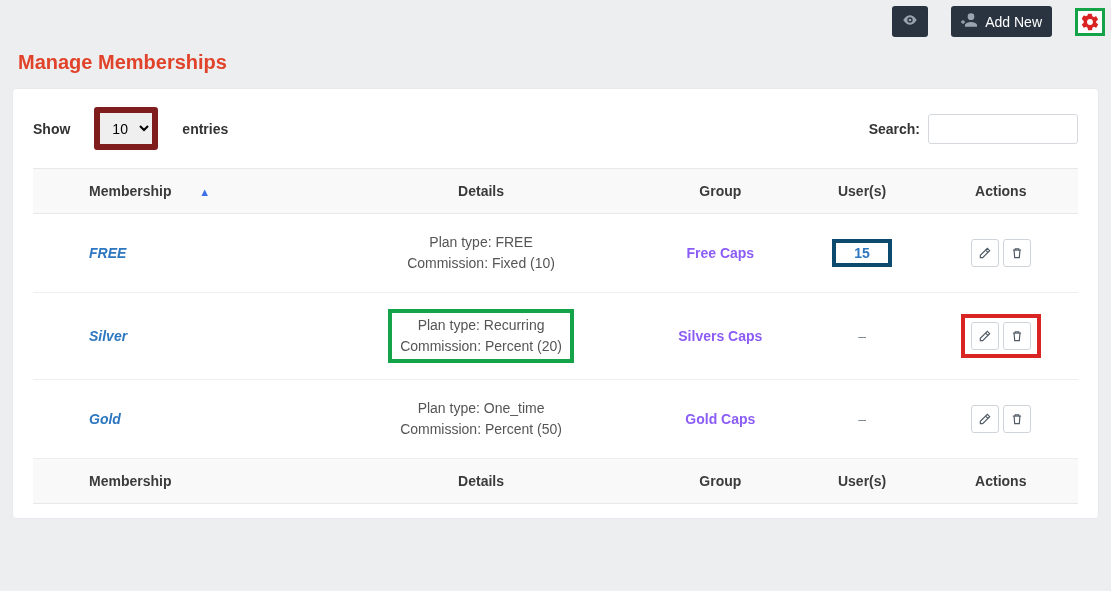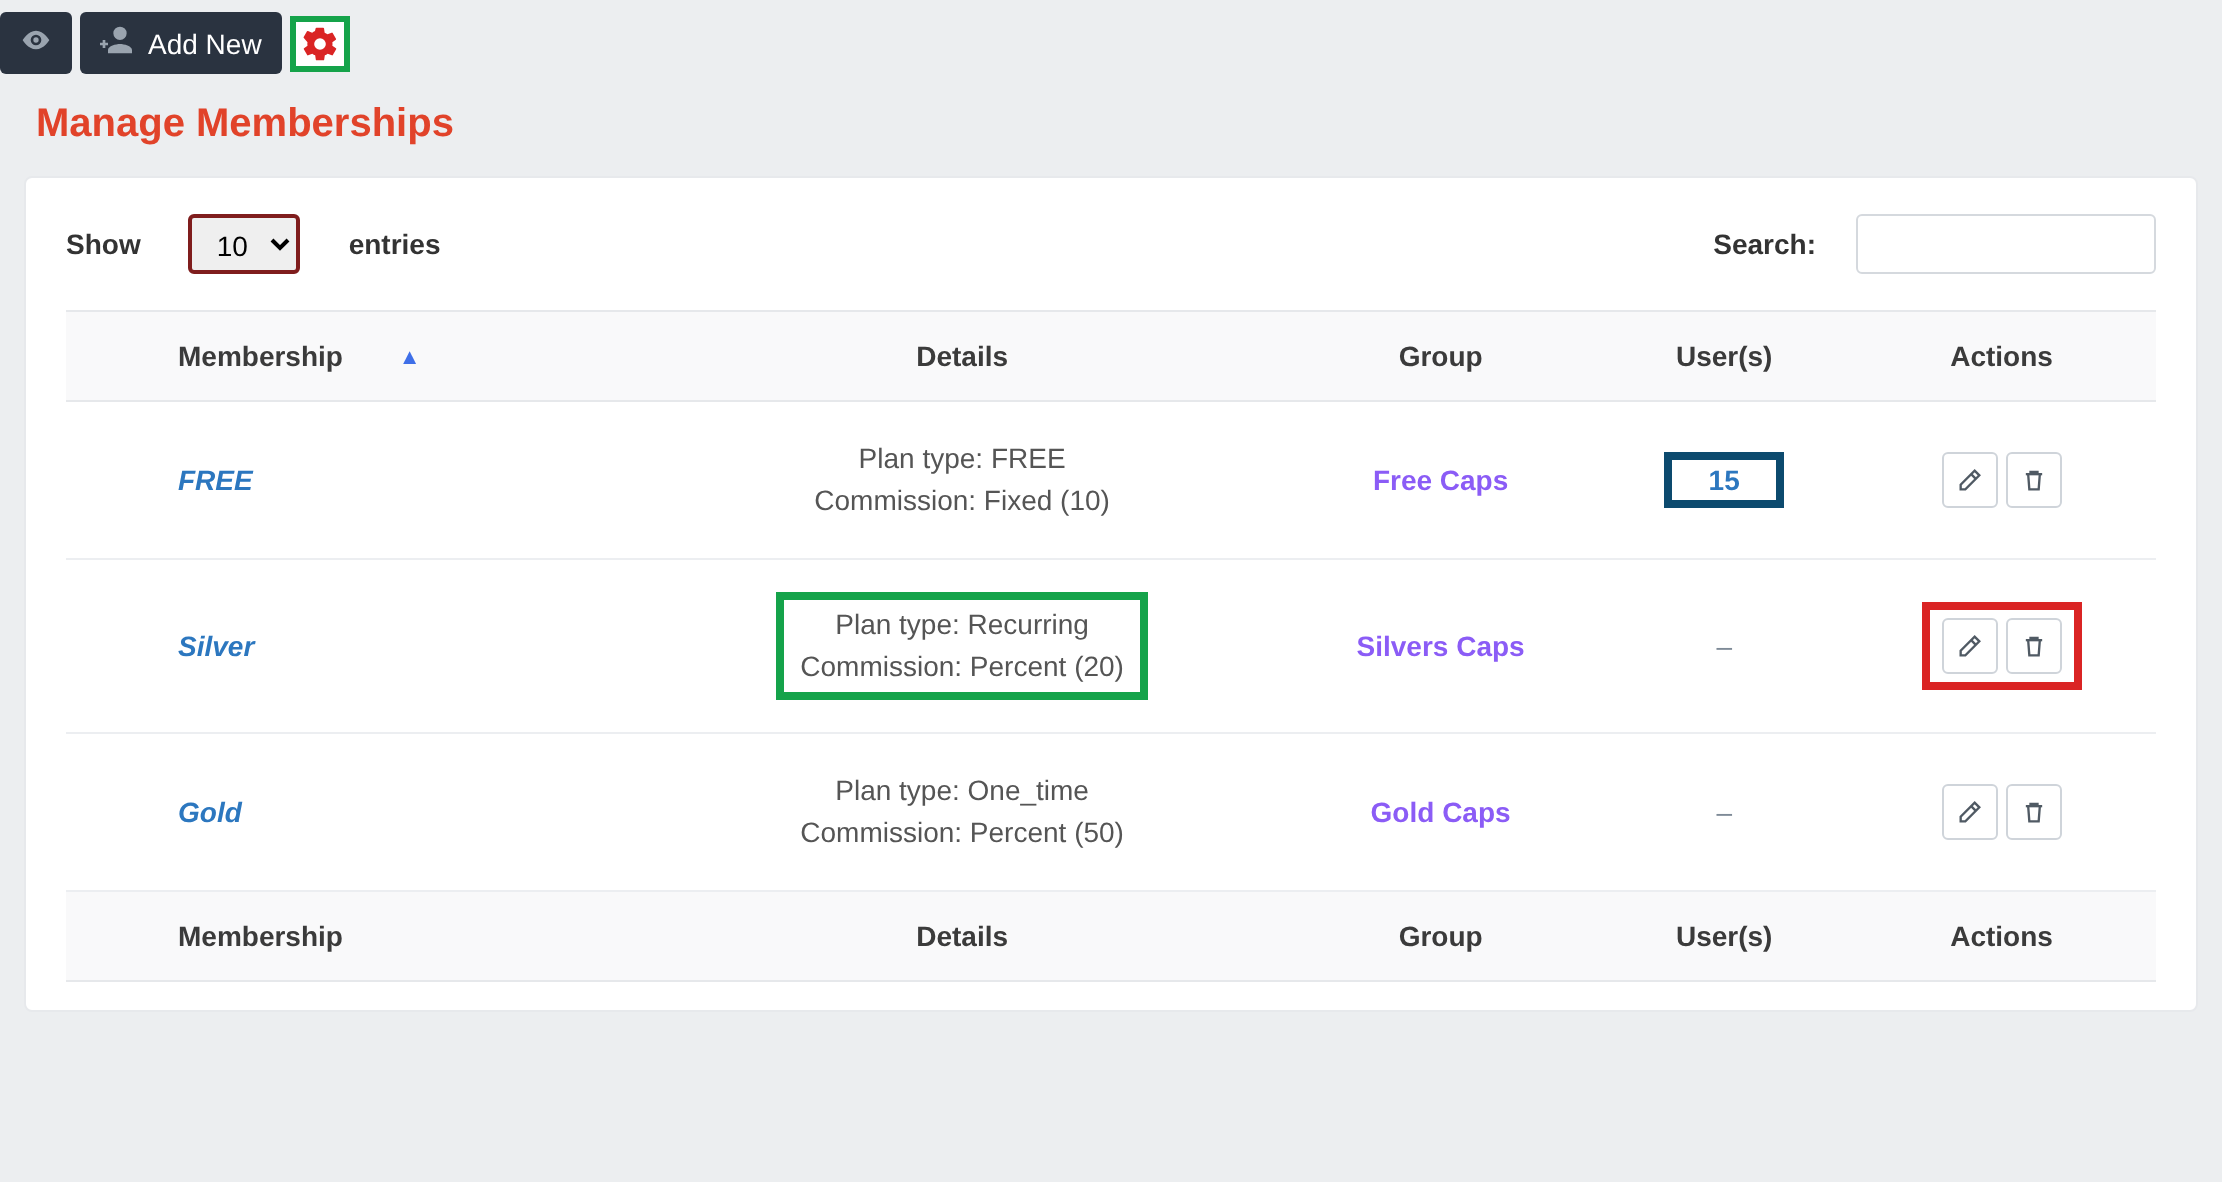--- a/index.html
+++ b/index.html
@@ -8,23 +8,24 @@
     background: #eceef0;
     font-size: 14px;
     color: #333;
     width: 1111px;
     height: 591px;
     overflow: hidden;
   }
   
   .topbar {
     display: flex;
+    justify-content: flex-end;
     align-items: center;
     padding: 6px 6px 0 0;
-    gap: 4px;
+    gap: 23px;
   }
   .btn-dark {
     background: #2a3340;
     color: #fff;
     border: none;
     border-radius: 3px;
     padding: 6px 10px;
     display: inline-flex;
     align-items: center;
     gap: 8px;
@@ -60,27 +61,27 @@
   }
   .panel-top {
     display: flex;
     justify-content: space-between;
     align-items: center;
     margin-bottom: 18px;
   }
   .entries-ctl { display: inline-flex; align-items: center; gap: 24px; font-weight: 600; color: #333; }
   .entries-ctl select {
     padding: 5px 8px;
-    border: 2px solid #7f1d1d;
+    border: 6px solid #7f1d1d;
     border-radius: 3px;
     font-size: 14px;
-    height: 30px;
+    height: 43px;
     font-weight: 400;
   }
-  .search-ctl { display: inline-flex; align-items: center; gap: 20px; font-weight: 700; }
+  .search-ctl { display: inline-flex; align-items: center; gap: 8px; font-weight: 700; }
   .search-ctl input {
     border: 1px solid #d5d9de;
     border-radius: 3px;
     padding: 5px 8px;
     width: 150px;
     height: 30px;
   }
 
   
   table.data {

